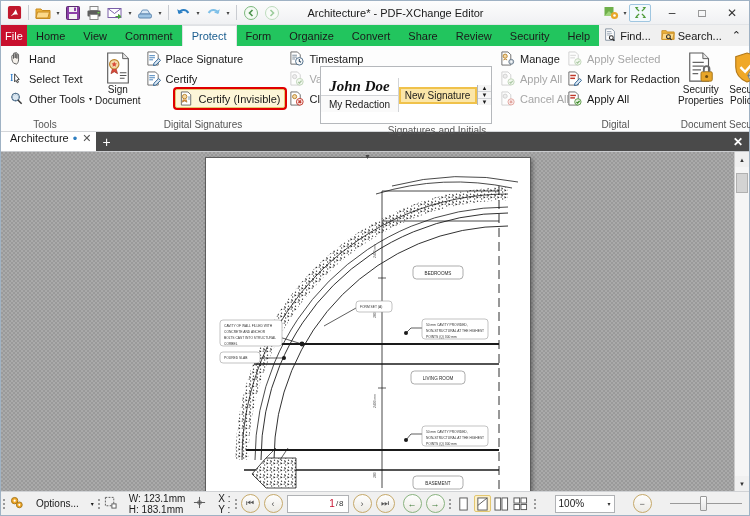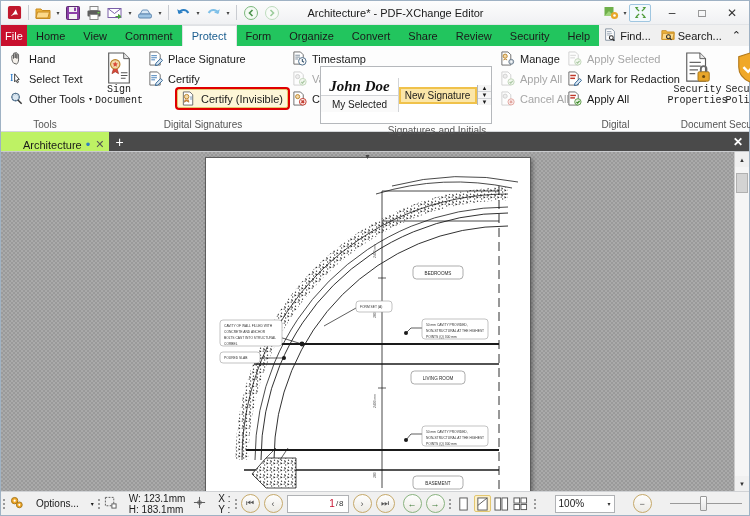--- a/index.html
+++ b/index.html
@@ -67,21 +67,21 @@
     border-bottom: 1px solid #d4d6d9;
   }
   .rgroup { display: flex; flex-direction: column; position: relative;
             padding: 2px 3px 0 3px; }
   .rgroup-body { flex: 1; display: flex; align-items: flex-start; gap: 1px; }
   .rgroup-label { text-align: center; font-size: 10px; color: #555;
                   height: 13px; line-height: 13px; }
   .gsep { width: 1px; background: #dcdee1; margin: 3px 1px 14px 1px; }
 
   .bigbtn { display: flex; flex-direction: column; align-items: center;
-            width: 52px; padding: 2px 1px; border-radius: 2px; font-family: Liberation Mono, monospace; }
+            width: 52px; padding: 2px 1px; border-radius: 2px; }
   .bigbtn .bi { height: 34px; display: flex; align-items: flex-end; }
   .bigbtn .bl { font-size: 10px; line-height: 11px; text-align: center; color:#1a1a1a;}
 
   .smbtn { display: flex; align-items: center; gap: 4px; height: 19px;
            padding: 0 4px 0 2px; border-radius: 2px; white-space: nowrap; }
   .smbtn .si { width: 17px; height: 17px; display:flex;align-items:center;justify-content:center;}
   .smbtn .sl { font-size: 11px; }
   .smbtn.disabled .sl { color: #a6a6a6; }
   .smbtn.disabled { pointer-events:none; }
   .smcol { display: flex; flex-direction: column; gap: 1px; padding-top: 1px; }
@@ -111,22 +111,22 @@
   .sigcell.sel .sigcap { background: #fbe6a8; border-top-color:#e4c97e; }
   .sigscroll { width: 14px; display: flex; flex-direction: column;
                border-left: 1px solid #b5b8bc; }
   .sigscroll div { flex:1; display:flex;align-items:center;justify-content:center;
                    font-size: 6px; border-bottom: 1px solid #d2d4d7; background:#f5f5f5;}
   .sigscroll div:last-child{border-bottom:none;}
 
   
   .doctabs { flex: 0 0 19px; height: 19px; background: #4a4a4a;
              display: flex; align-items: stretch; }
-  .doctab { background: #bef264; display: flex; align-items: flex-end;
-            padding: 0 4px 0 22px; gap: 4px; font-size: 11px; min-width: 72px;}
+  .doctab { background: #ffffff; display: flex; align-items: flex-start;
+            padding: 0 4px 0 9px; gap: 4px; font-size: 11px; min-width: 72px;}
   .doctab .dot { color: #2f7fc1; font-size: 13px; line-height:1; }
   .doctab .x { color: #555; font-size: 11px; padding: 0 1px;}
   .newtab { width: 20px; display: flex; align-items: center; justify-content: center;
             color: #fff; font-size: 14px; }
   .tabclose { margin-left: auto; width: 22px; display: flex; align-items: center;
               justify-content: center; color: #fff; font-size: 12px; font-weight:bold;}
 
   
   .docarea { flex: 1; display: flex; background: #fdfdfd; min-height: 0;
              position: relative; border-top:1px solid #c8cacd;}
@@ -461,21 +461,21 @@
     </div>
     <div class="gsep"></div>
 
     <div class="rgroup" style="width:240px">
       <div class="rgroup-body">
         <div class="siggal">
           <div class="sigcell">
             <div class="sigprev">
               <span class="sigtext">John Doe</span>
             </div>
-            <div class="sigcap">My Selected</div>
+            <div class="sigcap">My Redaction</div>
           </div>
           <div class="sigcell sel">
             <div class="sigprev">
               <span class="sigtext"></span>
             </div>
             <div class="sigcap">New Signature</div>
           </div>
           <div class="sigscroll">
             <div>▲</div>
             <div>▼</div>

